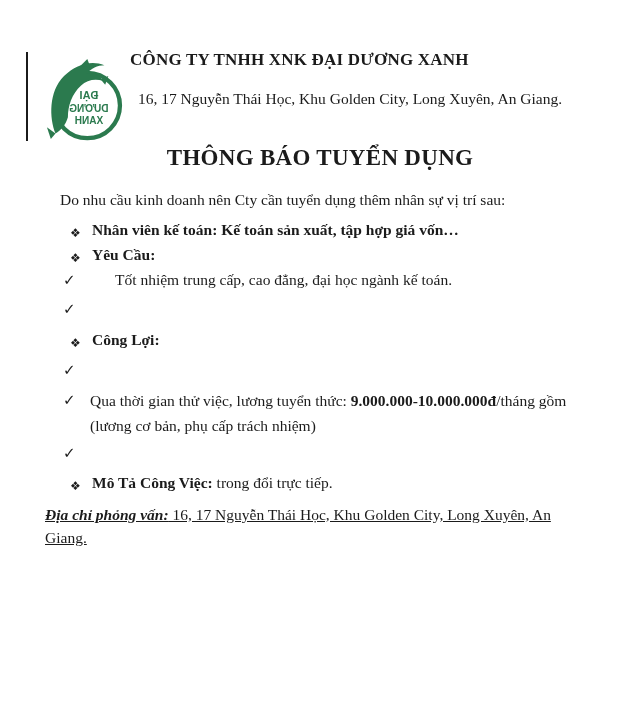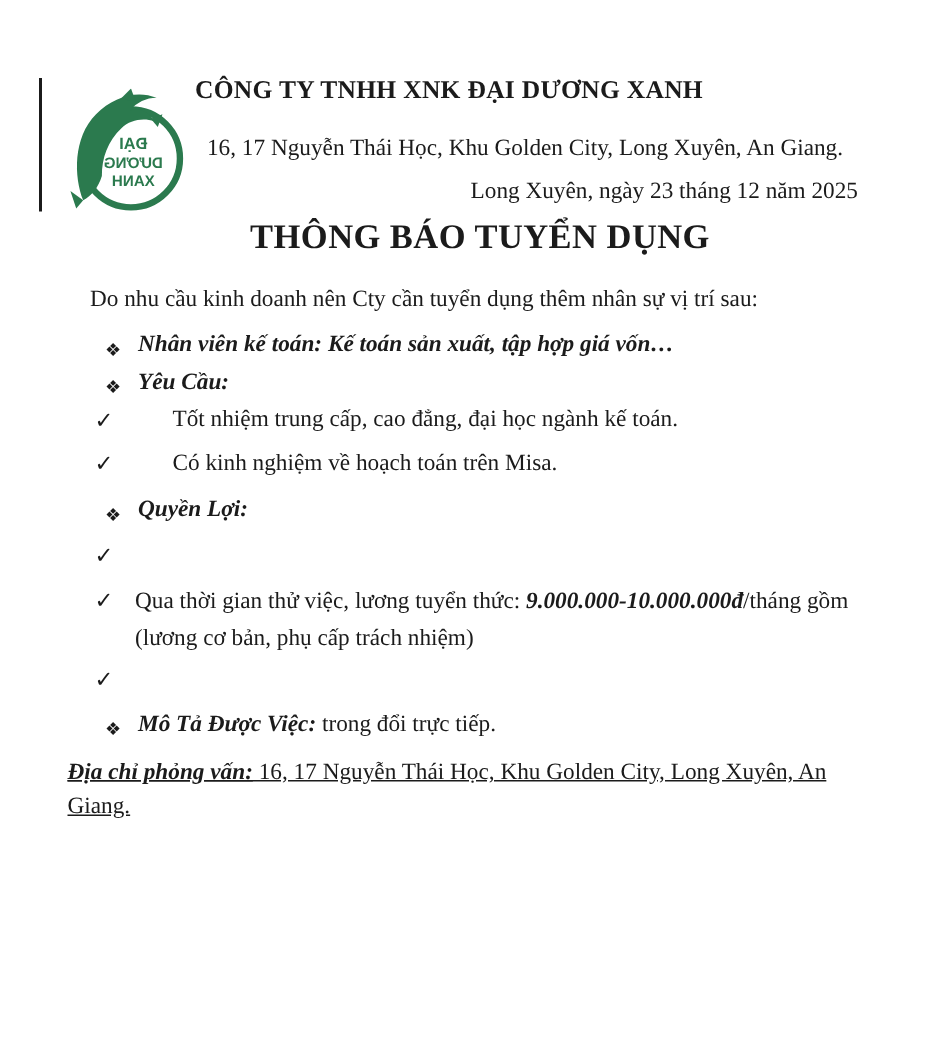--- a/index.html
+++ b/index.html
@@ -18,21 +18,21 @@
            font-weight:bold; font-size:23px; letter-spacing:.3px; }
   .para { font-size:15.5px; line-height:20px; }
   .intro { left:60px; right:45px; top:190px; }
   .item { left:0; right:42px; }
   .bullet { position:absolute; font-family:"DejaVu Sans", sans-serif; }
   .diamond { left:70px; top:3px; font-size:12px; }
   .check { left:63px; top:0; font-size:15px; }
   .pad-diamond { padding-left:92px; }
   .pad-check-wide { padding-left:115px; }
   .pad-check { padding-left:90px; }
-  .bold { font-weight:bold;font-style:italic; }
+  .bold { font-weight:bold; }
   .wrap2 { line-height:25px; }
   .footer-para { left:45px; right:48px; top:503px; line-height:23px;text-decoration:underline; }
   .footer-label { font-weight:bold; font-style:italic; text-decoration:underline; }
   svg text { font-family:"Liberation Sans", sans-serif; font-weight:bold; }
 </style>
 </head>
 <body>
 
 <div class="page">
 
@@ -50,21 +50,20 @@
     </g>
     <g transform="translate(110,0) scale(-1,1)" fill="#2b7a4e" text-anchor="middle">
       <text x="55" y="52" font-size="14">ĐẠI</text>
       <text x="55" y="68" font-size="13">DƯƠNG</text>
       <text x="55" y="84" font-size="13">XANH</text>
     </g>
   </svg>
 
   <div class="abs company">CÔNG TY TNHH XNK ĐẠI DƯƠNG XANH</div>
   <div class="abs address">16, 17 Nguyễn Thái Học, Khu Golden City, Long Xuyên, An Giang.</div>
-  <div class="abs dateline">Long Xuyên, ngày 23 tháng 12 năm 2025</div>
 
   <div class="abs title">THÔNG BÁO TUYỂN DỤNG</div>
 
   <div class="abs para intro">Do nhu cầu kinh doanh nên Cty cần tuyển dụng thêm nhân sự vị trí sau:</div>
 
   <div class="abs para item pad-diamond" style="top:220px">
     <span class="bullet diamond">❖</span>
     <span class="bold">Nhân viên kế toán: Kế toán sản xuất, tập hợp giá vốn…</span>
   </div>
 
@@ -73,43 +72,42 @@
     <span class="bold">Yêu Cầu:</span>
   </div>
 
   <div class="abs para item pad-check-wide" style="top:270px">
     <span class="bullet check">✓</span>
     <span>Tốt nhiệm trung cấp, cao đẳng, đại học ngành kế toán.</span>
   </div>
 
   <div class="abs para item pad-check-wide" style="top:299px">
     <span class="bullet check">✓</span>
-    <span>Có kinh nghiệm về hoạch toán trên Misa.</span>
   </div>
 
   <div class="abs para item pad-diamond" style="top:330px">
     <span class="bullet diamond">❖</span>
-    <span class="bold">Quyền Lợi:</span>
+    <span class="bold">Công Lợi:</span>
   </div>
 
   <div class="abs para item pad-check" style="top:360px">
     <span class="bullet check">✓</span>
   </div>
 
   <div class="abs para item pad-check wrap2" style="top:388px">
     <span class="bullet check">✓</span>
     <span>Qua thời gian thử việc, lương tuyển thức: </span><span class="bold">9.000.000-10.000.000đ</span><span>/tháng gồm (lương cơ bản, phụ cấp trách nhiệm)</span>
   </div>
 
   <div class="abs para item pad-check" style="top:443px">
     <span class="bullet check">✓</span>
   </div>
 
   <div class="abs para item pad-diamond" style="top:473px">
     <span class="bullet diamond">❖</span>
-    <span class="bold">Mô Tả Được Việc:</span><span> trong đổi trực tiếp.</span>
+    <span class="bold">Mô Tả Công Việc:</span><span> trong đổi trực tiếp.</span>
   </div>
 
   <div class="abs para footer-para">
     <span class="footer-label">Địa chỉ phỏng vấn:</span><span> 16, 17 Nguyễn Thái Học, Khu Golden City, Long Xuyên, An Giang.</span>
   </div>
 
 </div>
 
 </body></html>

